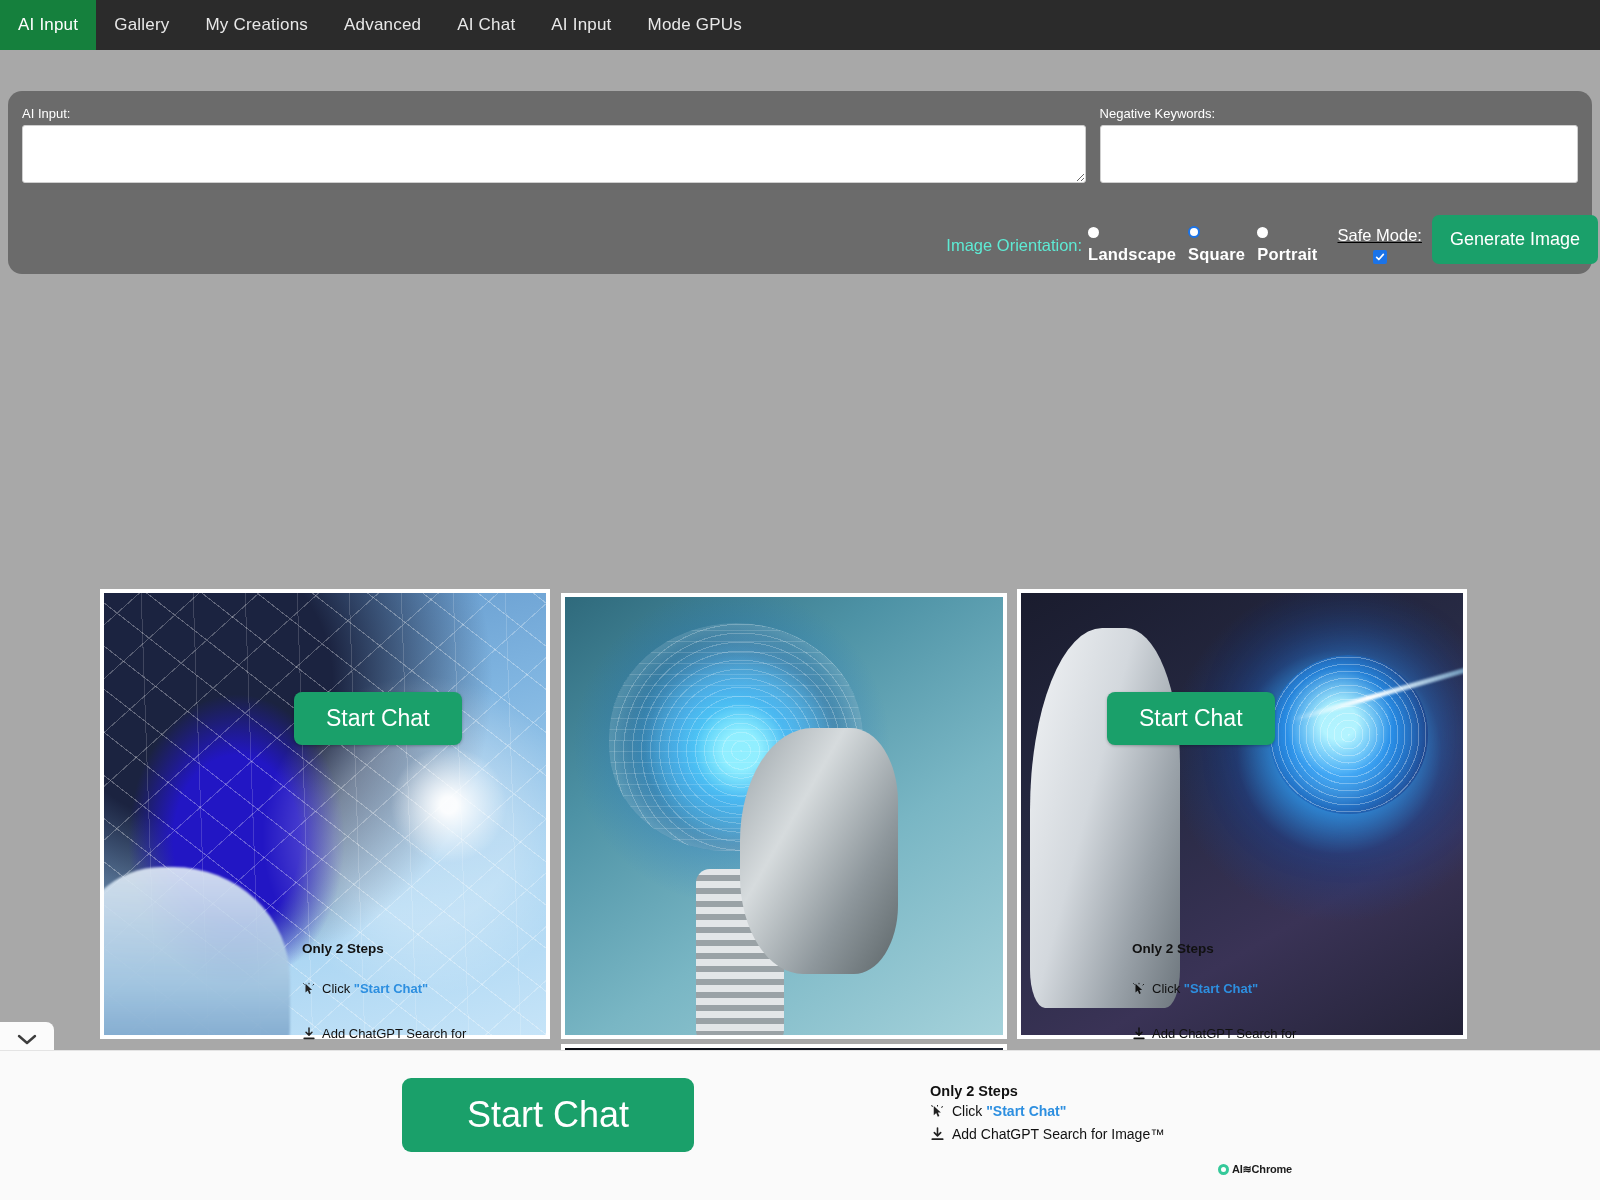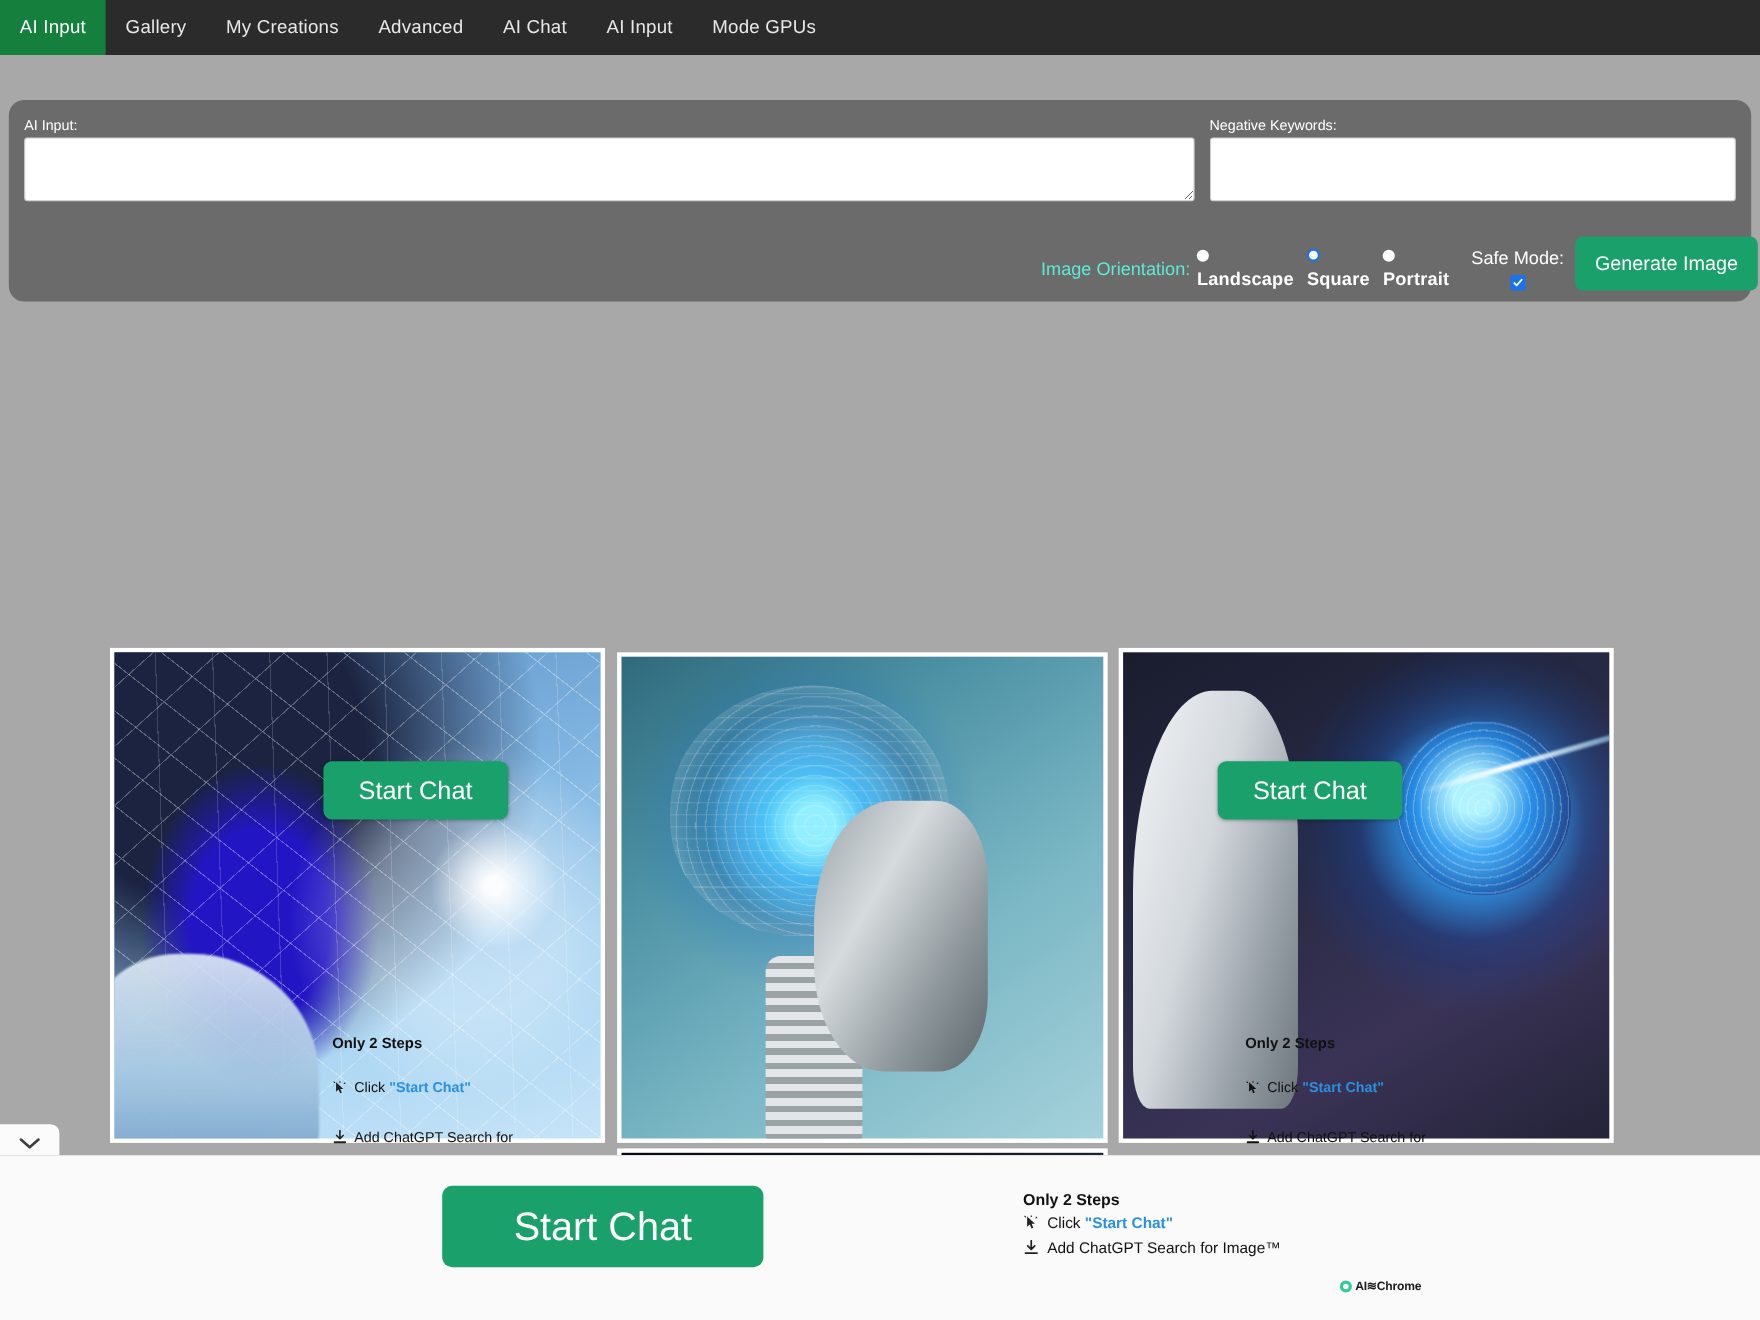--- a/index.html
+++ b/index.html
@@ -69,21 +69,21 @@
   .radio-dot.sel {
     background: #ffffff; border: 2.5px solid #1a73e8;
     width: 12px; height: 12px;
   }
   .radio-text {
     color: #ffffff; font-size: 16.5px; font-weight: bold;
     white-space: nowrap; letter-spacing: .2px;
   }
   .safemode {
     display: flex; flex-direction: column; align-items: center;
-    margin-left: 14px; margin-right: 10px;
+    margin-left: 14px; margin-right: 10px; text-decoration: underline;
   }
   .safemode-label { color: #ffffff; font-size: 16.5px; margin-bottom: 5px; }
   .checkbox {
     width: 14px; height: 14px; border-radius: 2px;
     background: #1a73e8; position: relative;
     display: flex; align-items: center; justify-content: center;
     cursor: pointer;
   }
   .checkbox svg { display: block; }
   .gen-btn {

